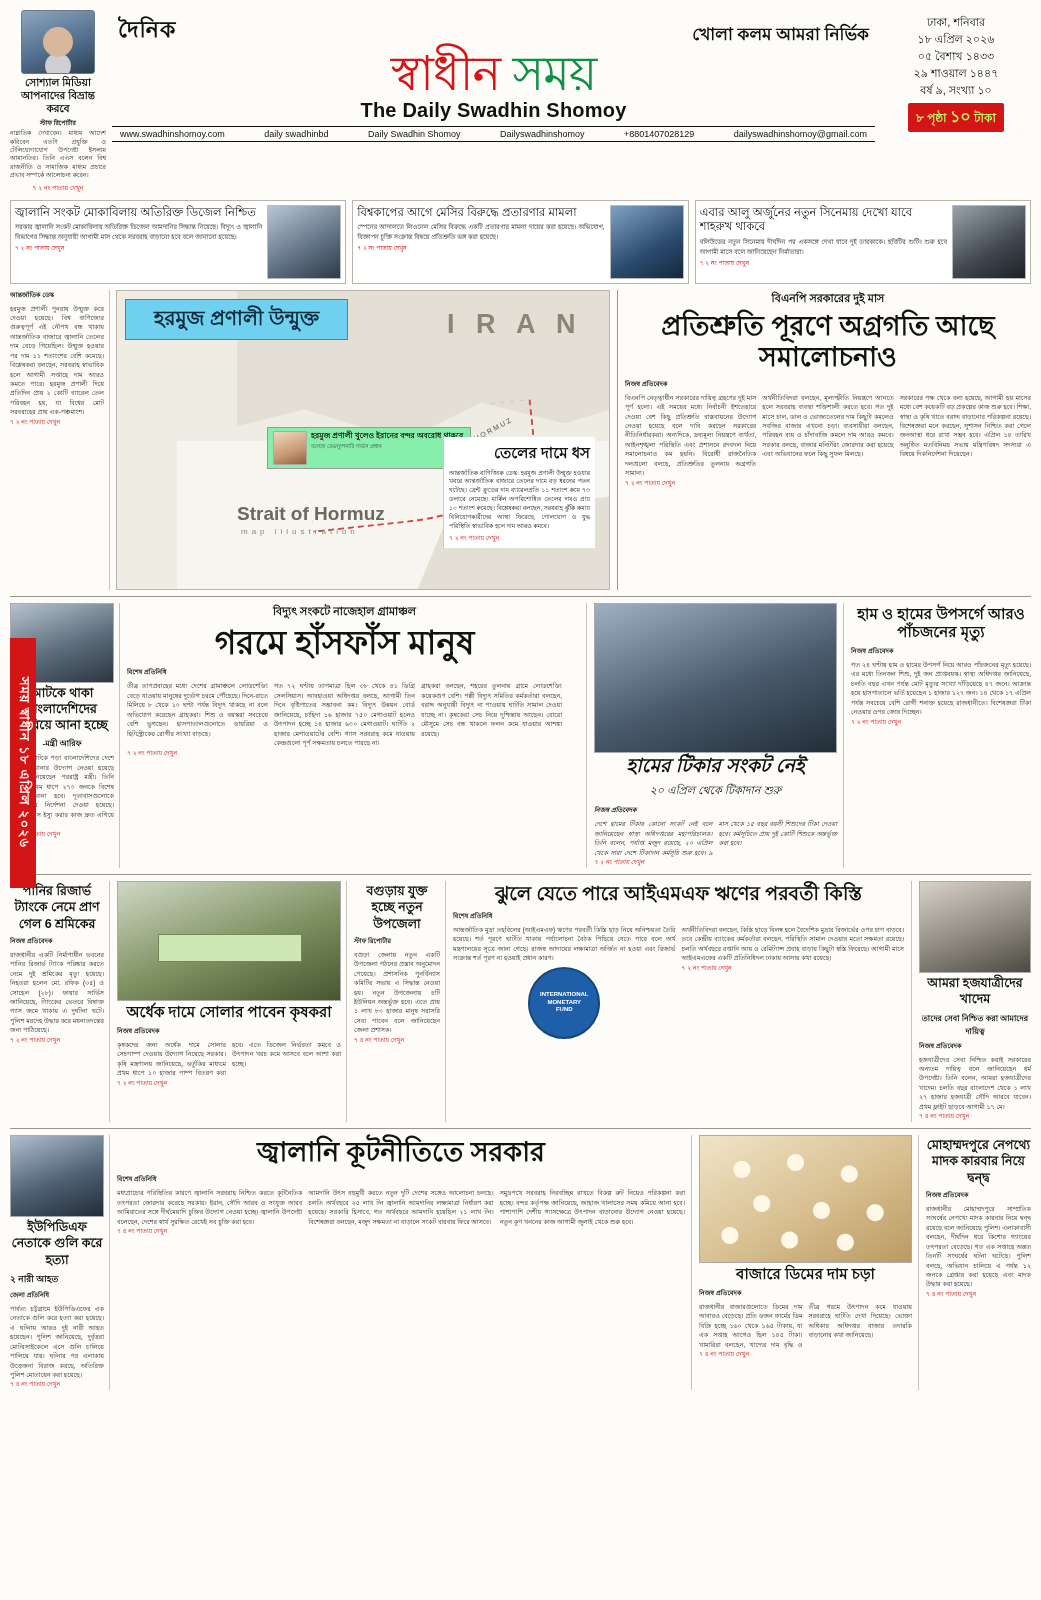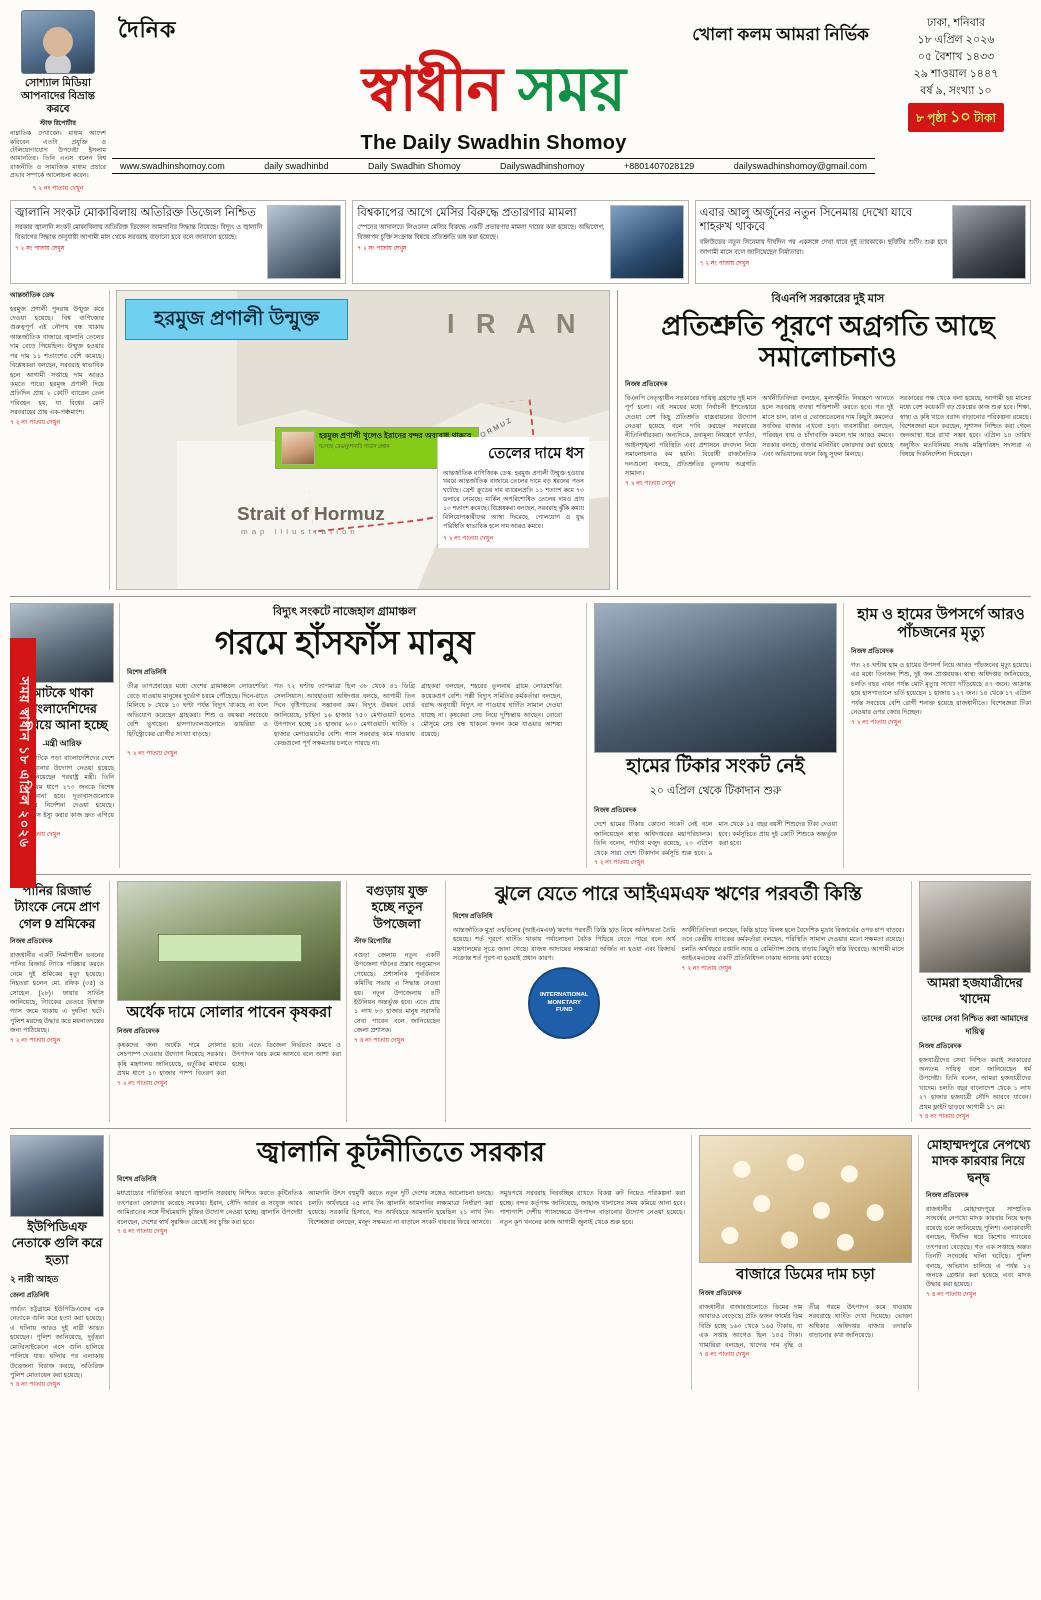--- a/index.html
+++ b/index.html
@@ -33,21 +33,21 @@
   }
   .mh-left h4 { font-size:10.5px; margin:2px 0 3px; line-height:1.25; color:#111; font-weight:bold;}
   .mh-left .sub { font-size:6.2px; line-height:1.35; text-align:justify; color:#222; }
   .mh-left .byline { font-size:6.2px; font-weight:bold; margin-top:2px;}
   .mh-left .more { color:#c00; font-size:6.2px; margin-top:3px; }
 
   .mh-center { flex:1; text-align:center; padding-top:4px;}
   .mh-toprow { display:flex; justify-content:space-between; align-items:flex-end; padding:0 6px;}
   .mh-denik { font-size:22px; font-weight:bold; letter-spacing:1px; color:#111;}
   .mh-slogan { font-size:17px; font-weight:bold; color:#111;}
-  .mh-title { font-size:61px; line-height:0.95; font-weight:bold; margin:12px; letter-spacing:-1px;}
+  .mh-title { font-size:48px; line-height:0.95; font-weight:normal; margin:2px; letter-spacing:-1px;}
   .mh-title .red { color:#d41515; }
   .mh-title .green { color:#119146; }
   .mh-en { font-size:20px; font-weight:bold; margin:2px 0 4px; letter-spacing:0.2px;}
   .mh-contact {
     border-top:1.5px solid #111; border-bottom:1.5px solid #111;
     display:flex; justify-content:space-between; align-items:center;
     font-size:9px; padding:2px 8px; gap:8px;
   }
   .mh-contact span { white-space:nowrap; }
   .mh-right { width:150px; flex:0 0 150px; text-align:center; font-size:11px; line-height:1.55; padding-top:6px;}
@@ -104,28 +104,28 @@
     position:absolute; left:300px; top:196px; width:230px; height:104px; background:#e3dfd4;
     clip-path:polygon(14% 26%,100% 6%,100% 100%,0 100%);
   }
   .iran-label { position:absolute; left:330px; top:18px; font-size:27px; letter-spacing:7px; color:#8b8578; font-weight:bold;}
   .hormuz-label { position:absolute; left:300px; top:148px; font-size:7px; letter-spacing:2px; color:#555; transform:rotate(-28deg);}
   .strait-title { position:absolute; left:120px; top:212px; font-size:19px; color:#6d6counter; color:#6d675c; font-weight:bold;}
   .strait-sub { position:absolute; left:124px; top:236px; font-size:8px; letter-spacing:4px; color:#8d8678;}
   .uae-label { position:absolute; left:370px; top:226px; font-size:9.5px; text-align:center; color:#5c564b; font-weight:bold; line-height:1.3;}
   .dash-route { position:absolute; left:190px; top:120px; width:230px; height:110px; border-bottom:2px dashed #d14a4a; border-right:2px dashed #d14a4a; border-radius:0 0 60% 0; transform:rotate(-6deg);}
   .map-callout {
-    position:absolute; left:158px; top:136px; width:204px; background:#84cc16; border:1px solid #999;
+    position:absolute; left:150px; top:136px; width:204px; background:#86efac; border:1px solid #999;
     padding:3px 5px; display:flex; gap:4px; align-items:flex-start; z-index:3;
   }
   .map-callout .txt { font-size:7.6px; line-height:1.35; font-weight:bold;}
   .map-callout .cap { font-size:5.4px; font-weight:normal; color:#444; margin-top:2px;}
   .callout-face { width:34px; height:34px; flex:0 0 34px; border:1px solid #aaa; background:linear-gradient(160deg,#f0d8c2,#c99a74 60%,#8d5f40);}
   .oil-box {
-    position:absolute; right:20px; top:146px; width:152px; background:#fff; border-left:1px solid #cfcabf; padding:4px 5px; z-index:3;
+    position:absolute; right:14px; top:146px; width:152px; background:#fff; border-left:1px solid #cfcabf; padding:4px 5px; z-index:3;
   }
   .oil-box h4 { font-size:15px; margin:0 0 3px; text-align:right; font-weight:bold;}
   .oil-box p { font-size:6.1px; line-height:1.45; text-align:justify; margin:0 0 3px;}
   .s1-right { flex:1; }
   .s1-right .cols { display:flex; gap:6px; }
   .s1-right .cols > div { flex:1; }
 
   
   .sec2 { display:flex; gap:7px; margin-top:6px; }
   .s2-left { width:110px; flex:0 0 110px; }
@@ -324,21 +324,21 @@
       <h2 class="head" style="font-size:33px;">গরমে হাঁসফাঁস মানুষ</h2>
       <div class="byline-c">বিশেষ প্রতিনিধি</div>
       <div class="cols">
         <div class="col-text">তীব্র তাপপ্রবাহের মধ্যে দেশের গ্রামাঞ্চলে লোডশেডিং বেড়ে যাওয়ায় মানুষের দুর্ভোগ চরমে পৌঁছেছে। দিনে-রাতে মিলিয়ে ৮ থেকে ১০ ঘণ্টা পর্যন্ত বিদ্যুৎ থাকছে না বলে অভিযোগ করেছেন গ্রাহকরা। শিশু ও বয়স্করা সবচেয়ে বেশি ভুগছেন। হাসপাতালগুলোতে ডায়রিয়া ও হিটস্ট্রোকের রোগীর সংখ্যা বাড়ছে।</div>
         <div class="col-text">গত ৭২ ঘণ্টায় তাপমাত্রা ছিল ৩৮ থেকে ৪১ ডিগ্রি সেলসিয়াস। আবহাওয়া অধিদপ্তর বলছে, আগামী তিন দিনে বৃষ্টিপাতের সম্ভাবনা কম। বিদ্যুৎ উন্নয়ন বোর্ড জানিয়েছে, চাহিদা ১৬ হাজার ৭৫০ মেগাওয়াট হলেও উৎপাদন হচ্ছে ১৪ হাজার ৬০০ মেগাওয়াট। ঘাটতি ২ হাজার মেগাওয়াটের বেশি। গ্যাস সরবরাহ কমে যাওয়ায় কেন্দ্রগুলো পূর্ণ সক্ষমতায় চলতে পারছে না।</div>
         <div class="col-text">গ্রাহকরা বলছেন, শহরের তুলনায় গ্রামে লোডশেডিং কয়েকগুণ বেশি। পল্লী বিদ্যুৎ সমিতির কর্মকর্তারা বলছেন, বরাদ্দ অনুযায়ী বিদ্যুৎ না পাওয়ায় ঘাটতি সামাল দেওয়া যাচ্ছে না। কৃষকেরা সেচ নিয়ে দুশ্চিন্তায় আছেন। বোরো মৌসুমে সেচ বন্ধ থাকলে ফলন কমে যাওয়ার আশঙ্কা রয়েছে।</div>
       </div>
       <div class="more">৭ ২ নং পাতায় দেখুন</div>
     </div>
 
-    <div class="s2-r1 vr" style="padding-right:6px;">
+    <div class="s2-r1 vr" style="padding-right:6px;font-style:italic;">
       <div class="ph-press"></div>
       <h3 class="head">হামের টিকার সংকট নেই</h3>
       <div style="text-align:center;font-size:11px;margin-bottom:4px;">২০ এপ্রিল থেকে টিকাদান শুরু</div>
       <div class="byline-c">নিজস্ব প্রতিবেদক</div>
       <div class="col-text" style="column-count:2;column-gap:6px;">দেশে হামের টিকার কোনো সংকট নেই বলে জানিয়েছেন স্বাস্থ্য অধিদপ্তরের মহাপরিচালক। তিনি বলেন, পর্যাপ্ত মজুদ রয়েছে, ২০ এপ্রিল থেকে সারা দেশে টিকাদান কর্মসূচি শুরু হবে। ৯ মাস থেকে ১৫ বছর বয়সী শিশুদের টিকা দেওয়া হবে। কর্মসূচিতে প্রায় দুই কোটি শিশুকে অন্তর্ভুক্ত করা হবে।</div>
       <div class="more">৭ ২ নং পাতায় দেখুন</div>
     </div>
 
     <div class="s2-r2">
       <h4 class="head">হাম ও হামের উপসর্গে আরও পাঁচজনের মৃত্যু</h4>
@@ -347,21 +347,21 @@
       <div class="more">৭ ২ নং পাতায় দেখুন</div>
     </div>
   </div>
 
   <div class="ribbon">সময় স্বাধীন  ১৮ এপ্রিল ২০২৬</div>
 
   <div class="rule"></div>
 
   <div class="sec3">
     <div class="s3-c1 vr" style="padding-right:5px;">
-      <h5 class="head">পানির রিজার্ভ ট্যাংকে নেমে প্রাণ গেল 9 শ্রমিকের</h5>
+      <h5 class="head">পানির রিজার্ভ ট্যাংকে নেমে প্রাণ গেল 6 শ্রমিকের</h5>
       <div class="byline-c">নিজস্ব প্রতিবেদক</div>
       <div class="col-text">রাজধানীর একটি নির্মাণাধীন ভবনের পানির রিজার্ভ ট্যাংক পরিষ্কার করতে নেমে দুই শ্রমিকের মৃত্যু হয়েছে। নিহতরা হলেন মো. রফিক (৩৫) ও সোহেল (২৮)। ফায়ার সার্ভিস জানিয়েছে, ট্যাংকের ভেতরে বিষাক্ত গ্যাস জমে থাকায় এ দুর্ঘটনা ঘটে। পুলিশ মরদেহ উদ্ধার করে ময়নাতদন্তের জন্য পাঠিয়েছে।</div>
       <div class="more">৭ ২ নং পাতায় দেখুন</div>
     </div>
 
     <div class="s3-c2 vr" style="padding-right:5px;">
       <div class="ph-solar"></div>
       <h4 class="head">অর্ধেক দামে সোলার পাবেন কৃষকরা</h4>
       <div class="byline-c">নিজস্ব প্রতিবেদক</div>
       <div class="col-text" style="column-count:2;column-gap:6px;">কৃষকদের জন্য অর্ধেক দামে সোলার সেচপাম্প দেওয়ার উদ্যোগ নিয়েছে সরকার। কৃষি মন্ত্রণালয় জানিয়েছে, ভর্তুকির মাধ্যমে প্রথম ধাপে ১০ হাজার পাম্প বিতরণ করা হবে। এতে ডিজেল নির্ভরতা কমবে ও উৎপাদন খরচ কমে আসবে বলে আশা করা হচ্ছে।</div>

